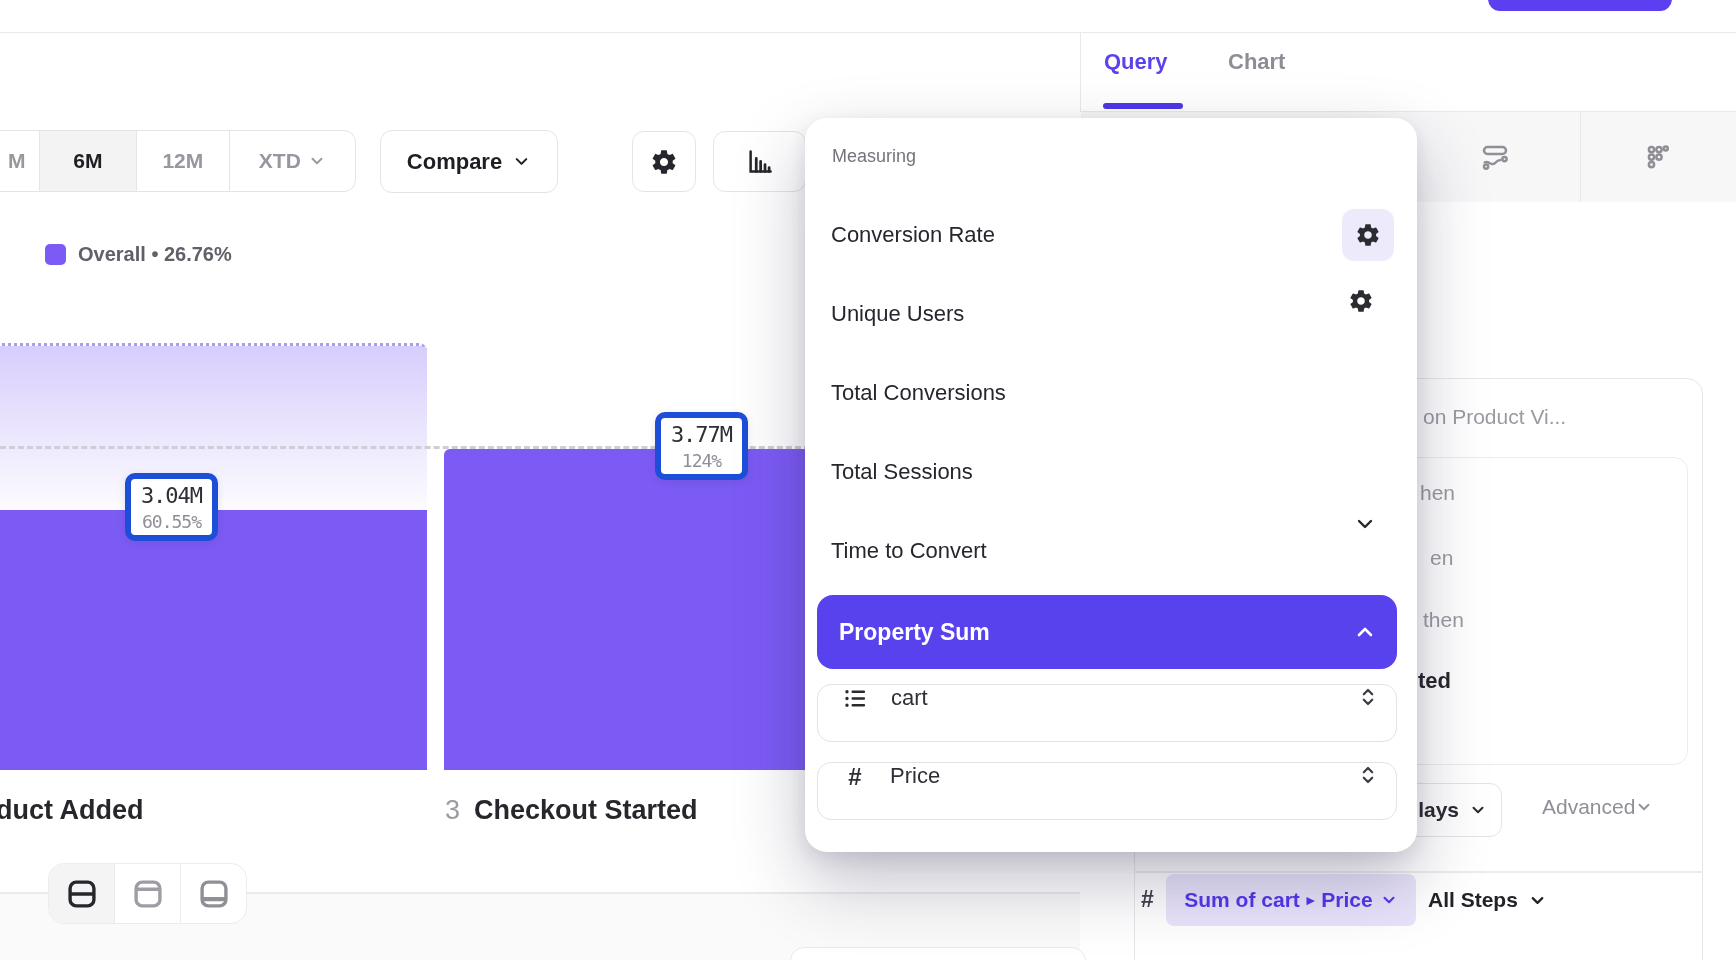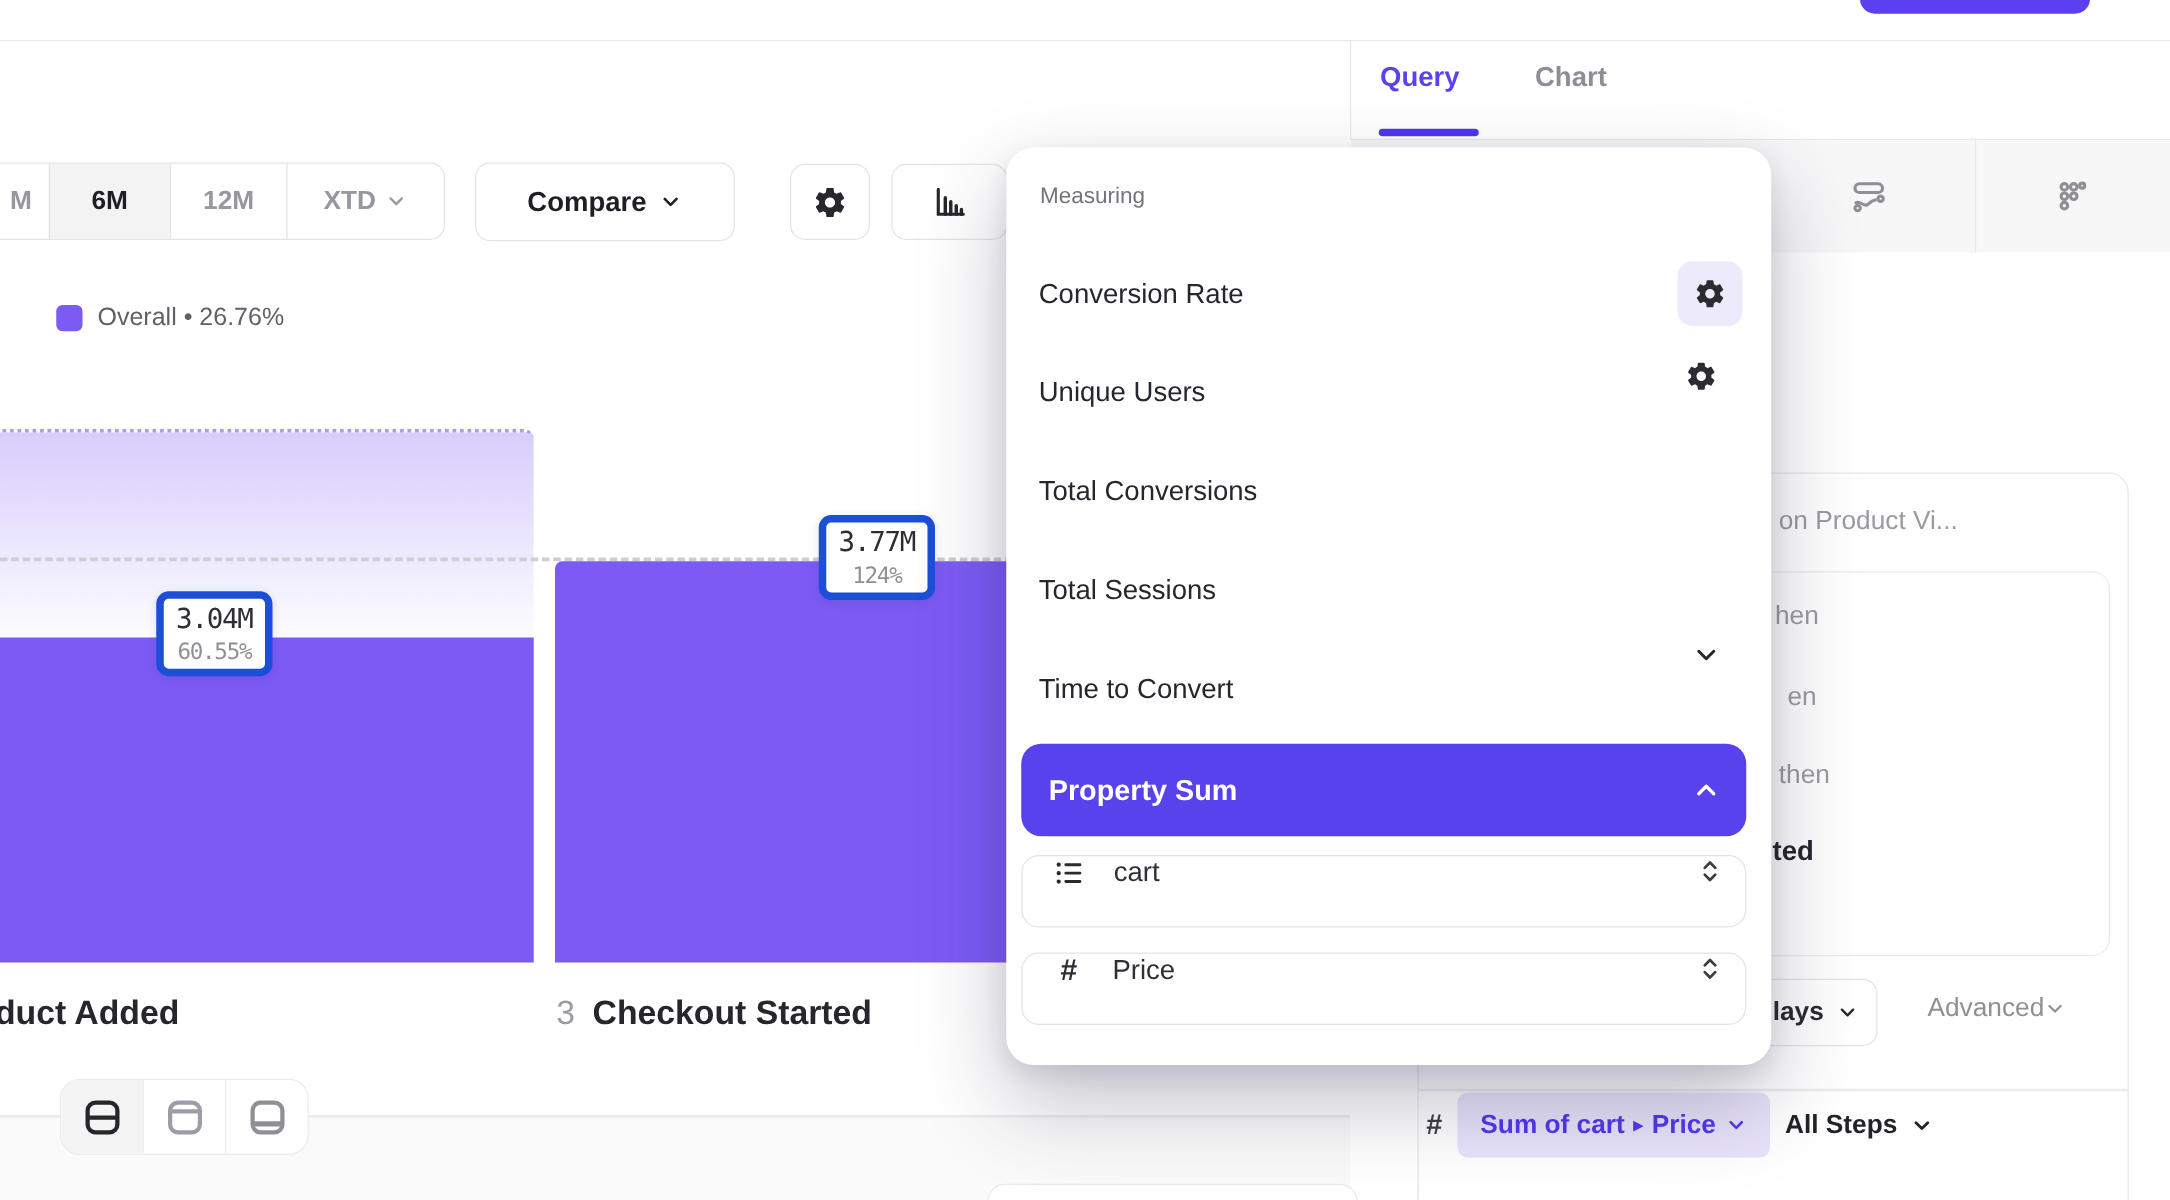--- a/index.html
+++ b/index.html
@@ -18,28 +18,28 @@
 
   
   .seg { display:flex; background:#fff; border:1.5px solid #e4e4e7; border-radius:12px; overflow:hidden; }
   .seg-main { left:-62px; top:130px; width:418px; height:62px; }
   .seg-cell { display:flex; align-items:center; justify-content:center; gap:7px;
     font-size:21px; font-weight:600; color:#97979f; }
   .seg-cell + .seg-cell { border-left:1.5px solid #e4e4e7; }
   .seg-cell.active { background:#f3f3f4; color:#1e1e24; }
   .btn { display:flex; align-items:center; justify-content:center; gap:10px;
     background:#fff; border:1.5px solid #e4e4e7; border-radius:12px; cursor:pointer; }
-  .compare-btn { left:380px; top:130px; width:208px; height:63px; font-size:22px; font-weight:600; color:#1e1e24; }
+  .compare-btn { left:380px; top:130px; width:178px; height:63px; font-size:22px; font-weight:600; color:#1e1e24; }
   .gear-btn { left:632px; top:131px; width:64px; height:61px; }
   .bars-btn { left:713px; top:131px; width:93px; height:61px; }
 
   
   .legend { left:45px; top:243px; display:flex; align-items:center; }
   .legend-swatch { width:21px; height:21px; border-radius:5px; background:#7c5bf5; }
-  .legend-text { margin-left:12px; font-size:20px; font-weight:400; color:#5f6068; }
+  .legend-text { margin-left:12px; font-size:20px; font-weight:700; color:#5f6068; }
 
   
   .bar1-grad { left:-40px; top:343px; width:467px; height:167px;
     border-top:3px dotted #ab9cee; border-radius:0 8px 0 0;
     background:linear-gradient(to bottom, rgba(124,91,245,.30), rgba(124,91,245,.02)); }
   .ref-dashed { left:0; top:446px; width:810px; height:0; border-top:3px dashed #cdced6; }
   .bar1-solid { left:-40px; top:510px; width:467px; height:260px; background:#7c5bf5; }
   .bar2-solid { left:444px; top:449px; width:366px; height:321px; background:#7c5bf5; border-radius:6px 6px 0 0; }
   .val-box { background:#fff; border:6px solid #1d4ed8; border-radius:10px;
     box-shadow:0 2px 8px rgba(20,20,40,.10); display:flex; flex-direction:column;

